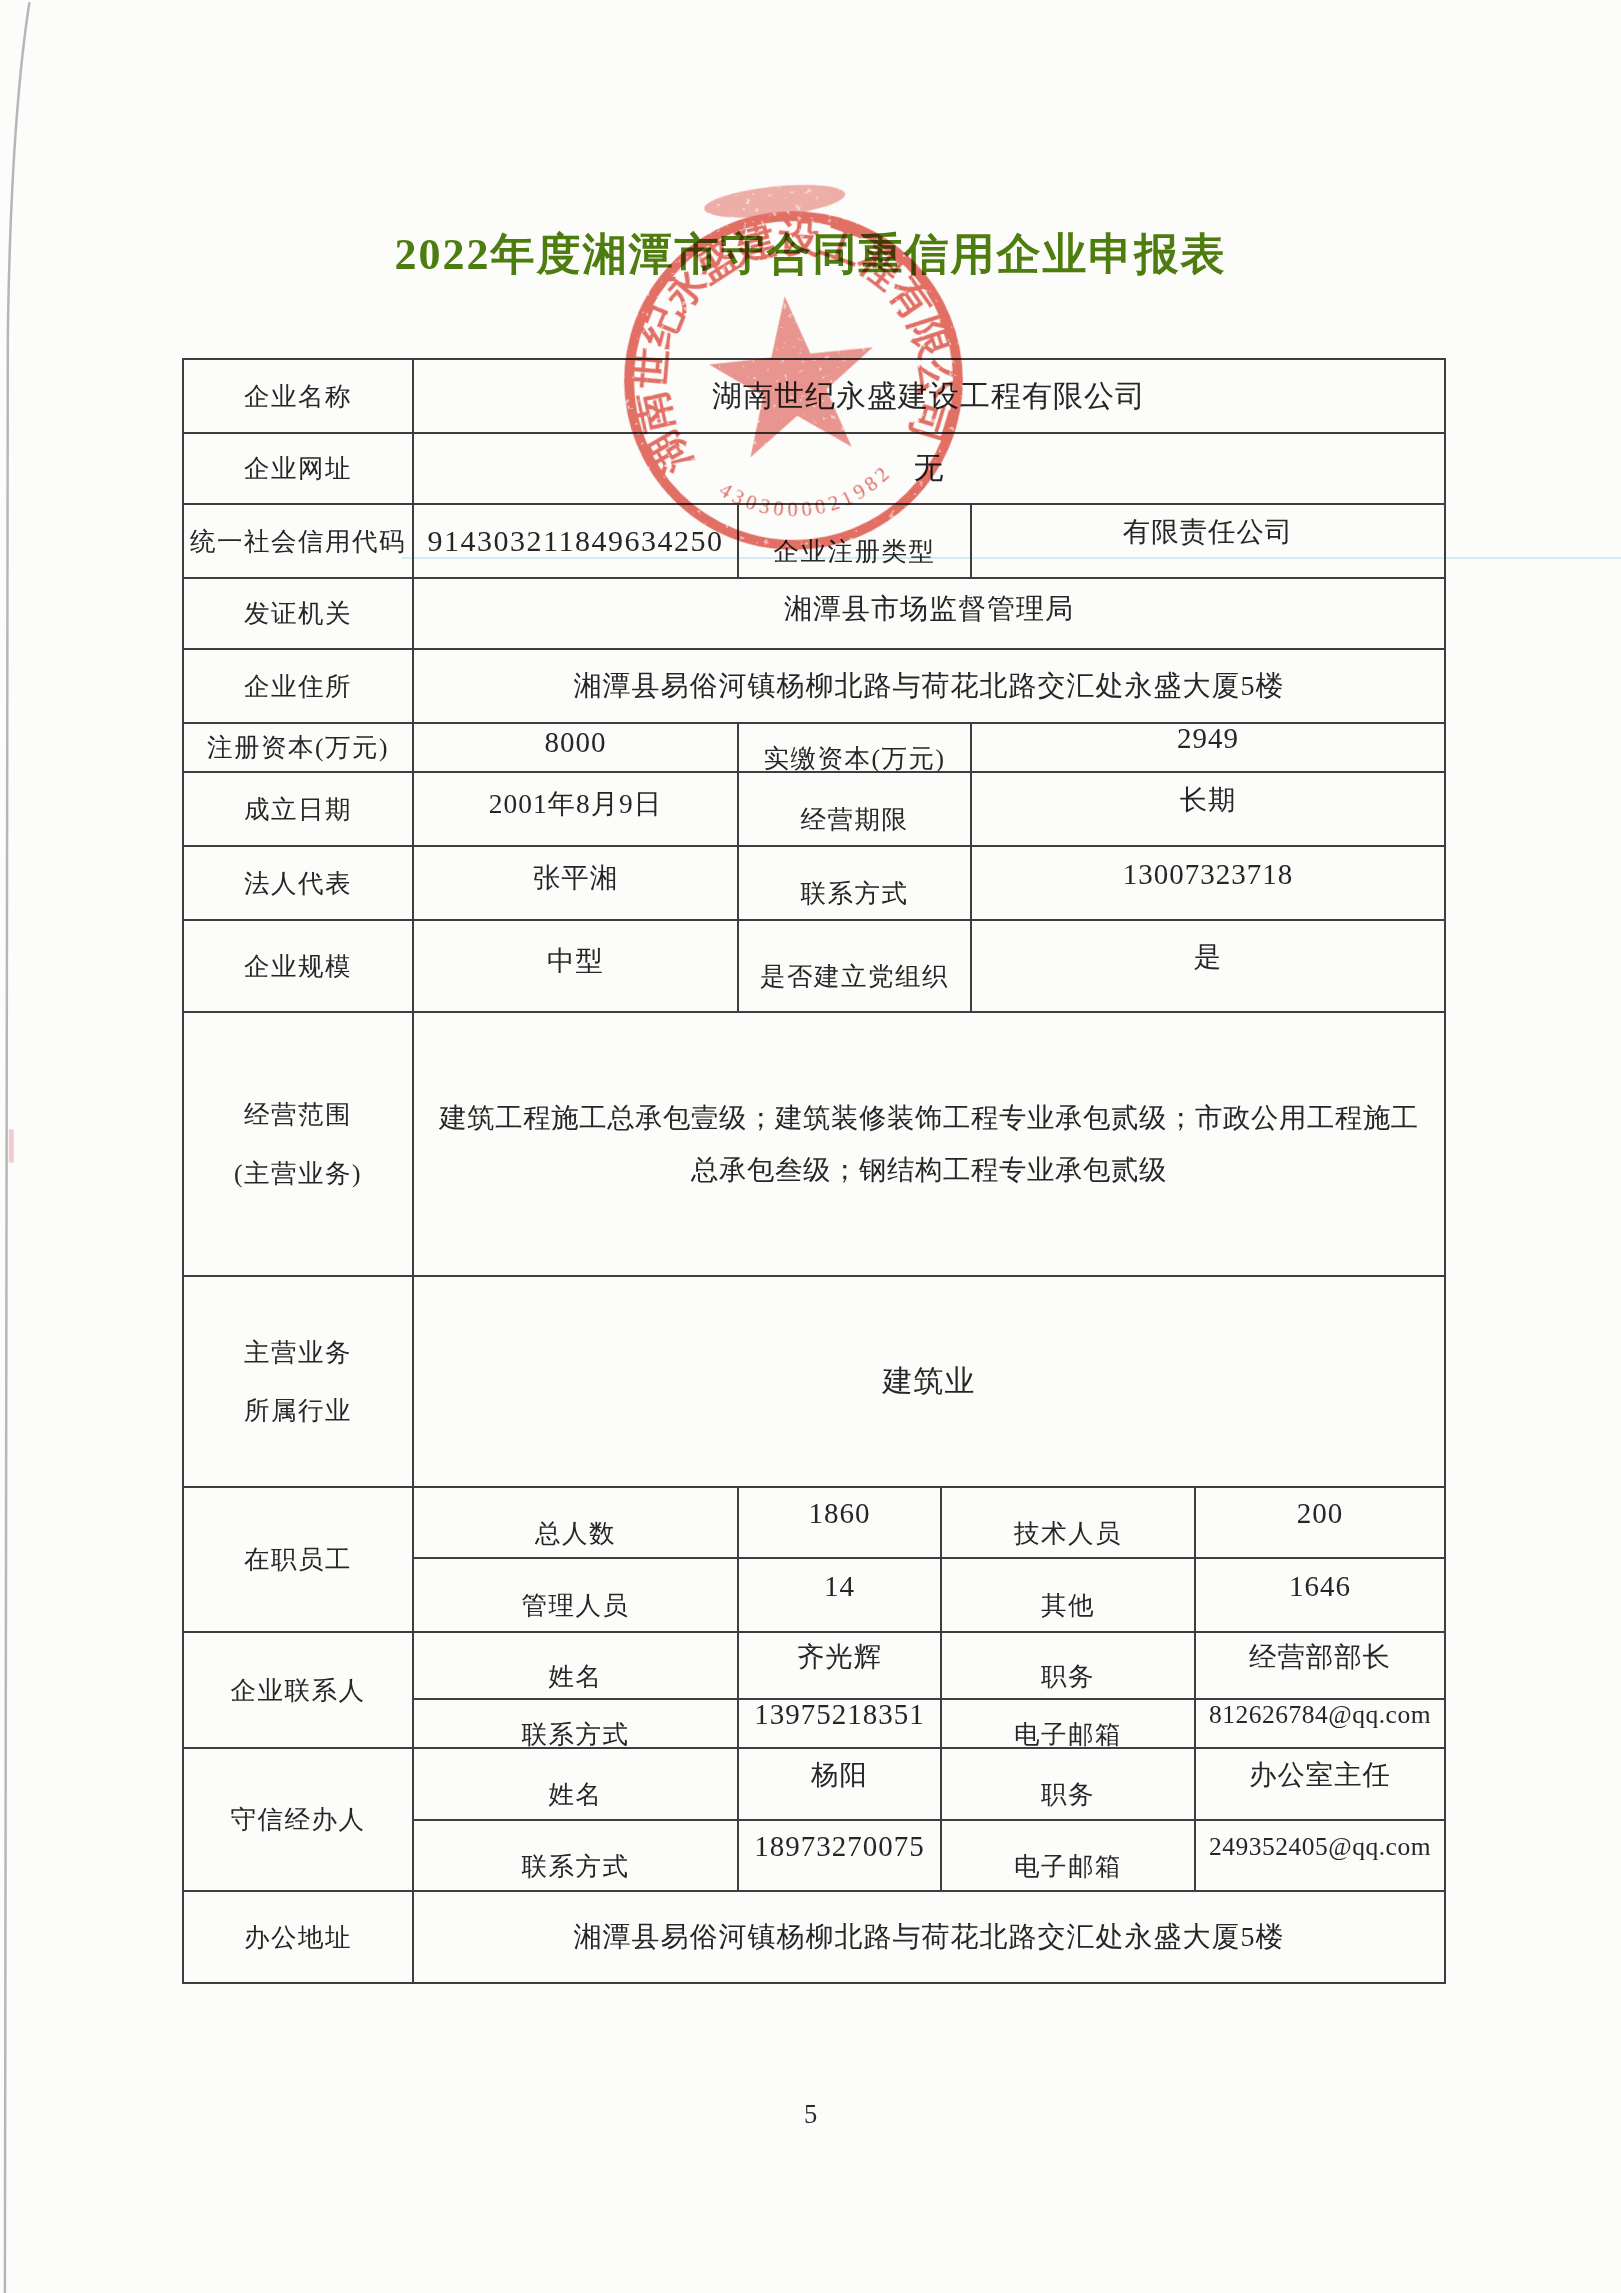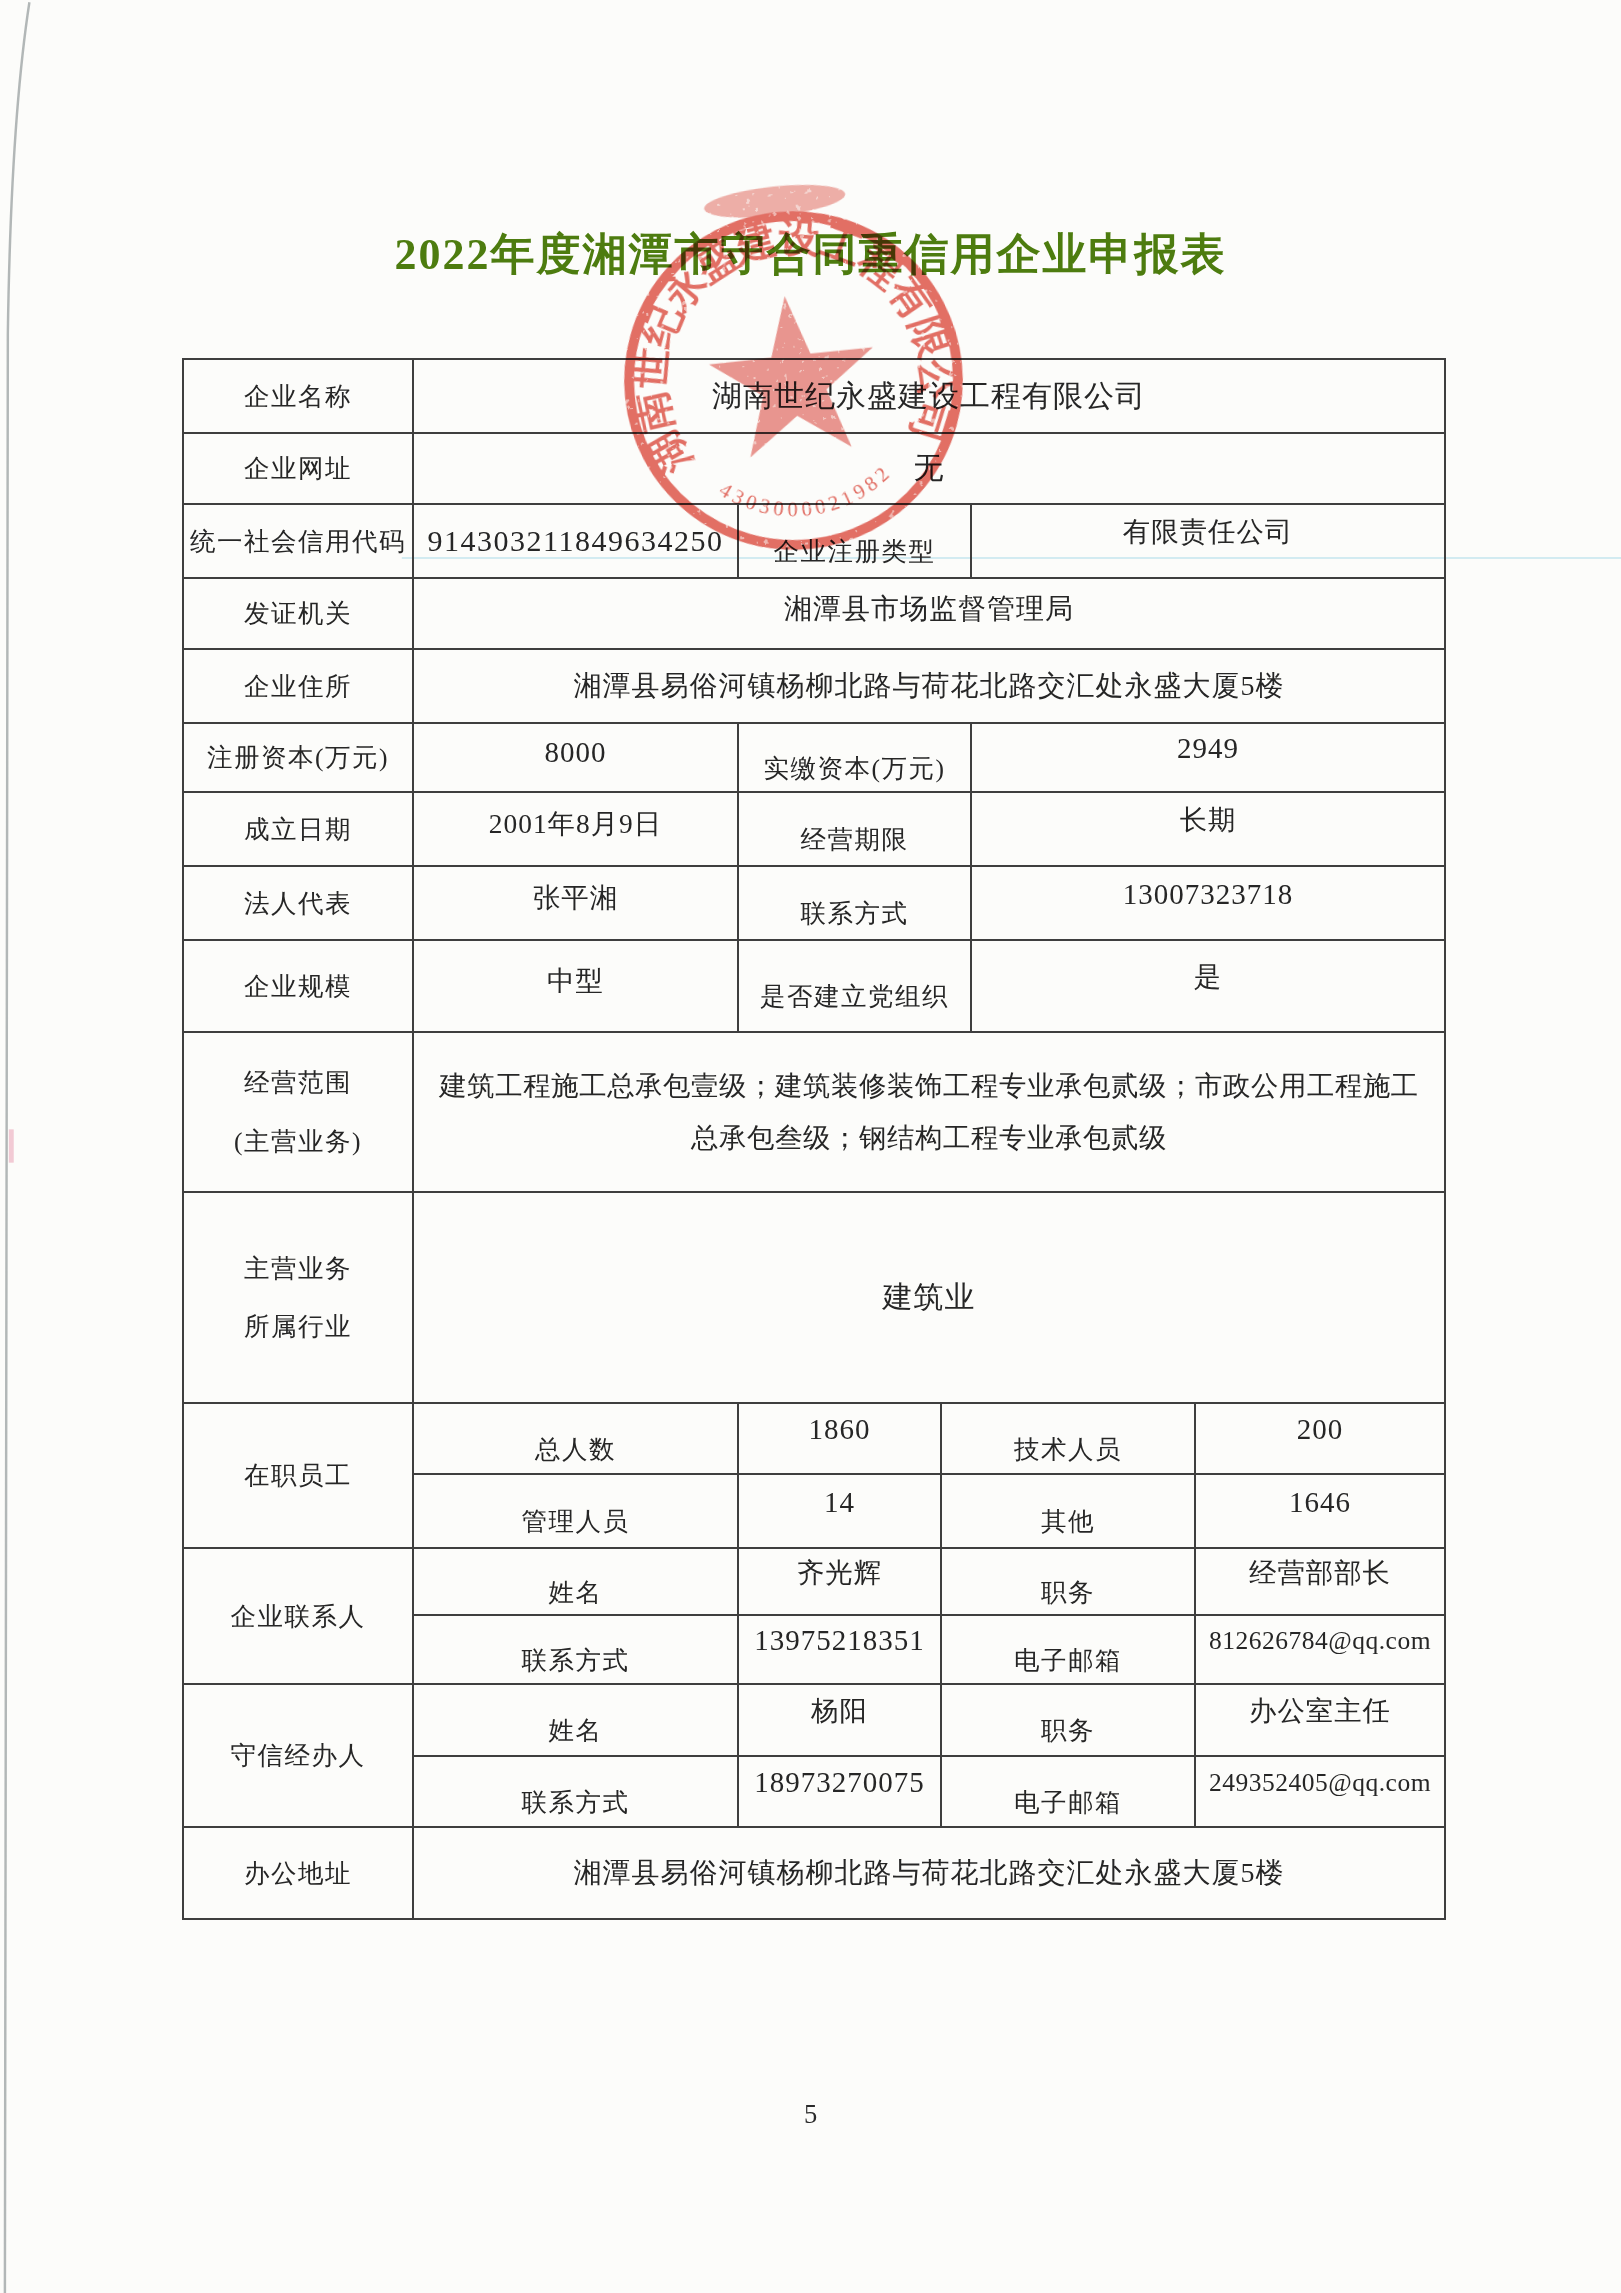--- a/index.html
+++ b/index.html
@@ -43,21 +43,21 @@
   
   .twoline span{display:block;line-height:1.0;}
   .twoline .gap{height:33px;}
   
   td.scope{
     font-size:27.4px;letter-spacing:0.6px;line-height:1.9;
     padding:0 11.8px;text-align:center;border-radius:7px;
   }
   
   tr.h75{height:74px;} tr.h72{height:71px;} tr.h76{height:74px;}
-  tr.h70{height:69px;} tr.h80{height:92px;} tr.h210{height:160px;margin-top:16px;}
+  tr.h70{height:49px;} tr.h80{height:92px;} tr.h210{height:264px;margin-top:16px;}
   tr.h215{height:211px;} tr.h68{height:67px;} tr.h73{height:72px;}
   tr.h118{height:92px;}
   
   .seal{
     position:absolute;left:574px;top:161px;width:439px;height:439px;
     mix-blend-mode:multiply;opacity:0.93;pointer-events:none;
   }
   
   .page-num{
     position:absolute;top:2099px;left:0;width:1621px;

